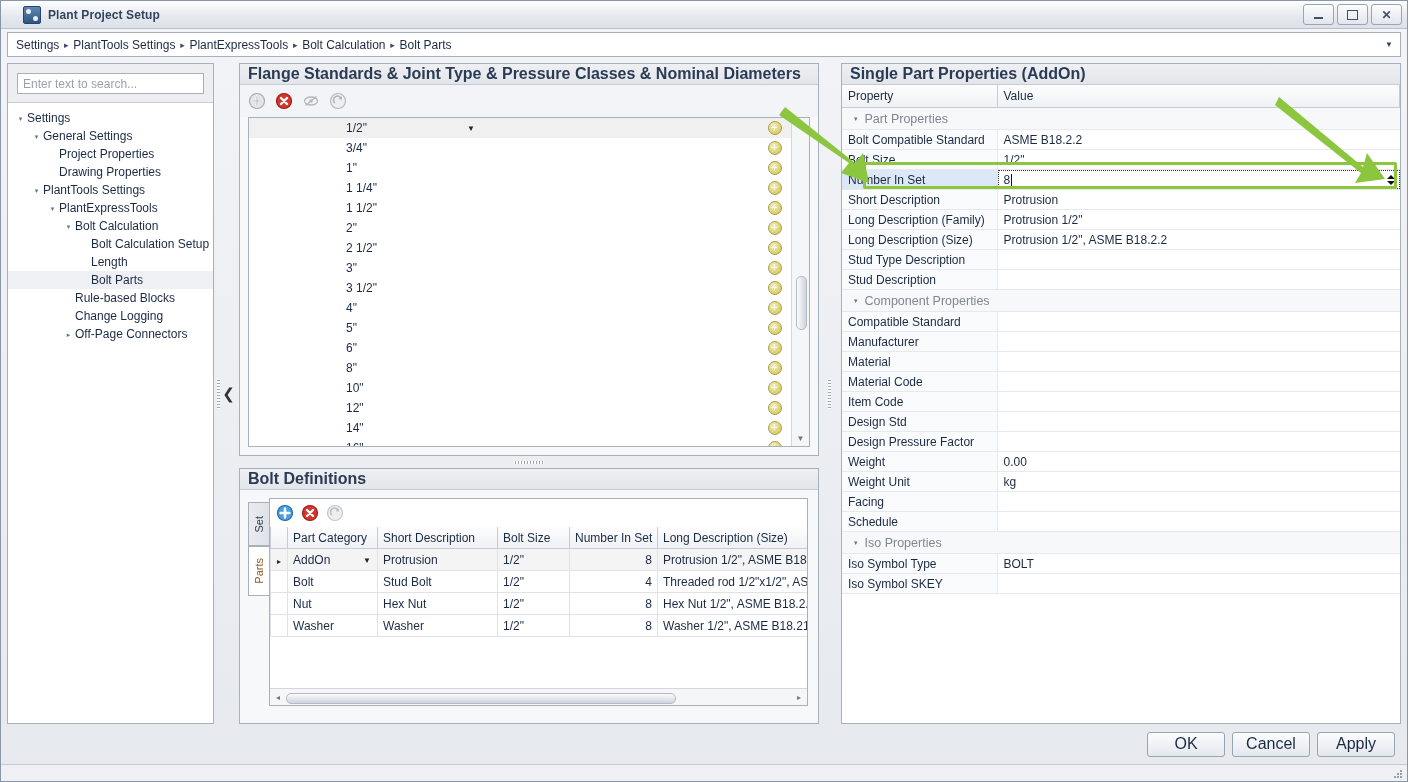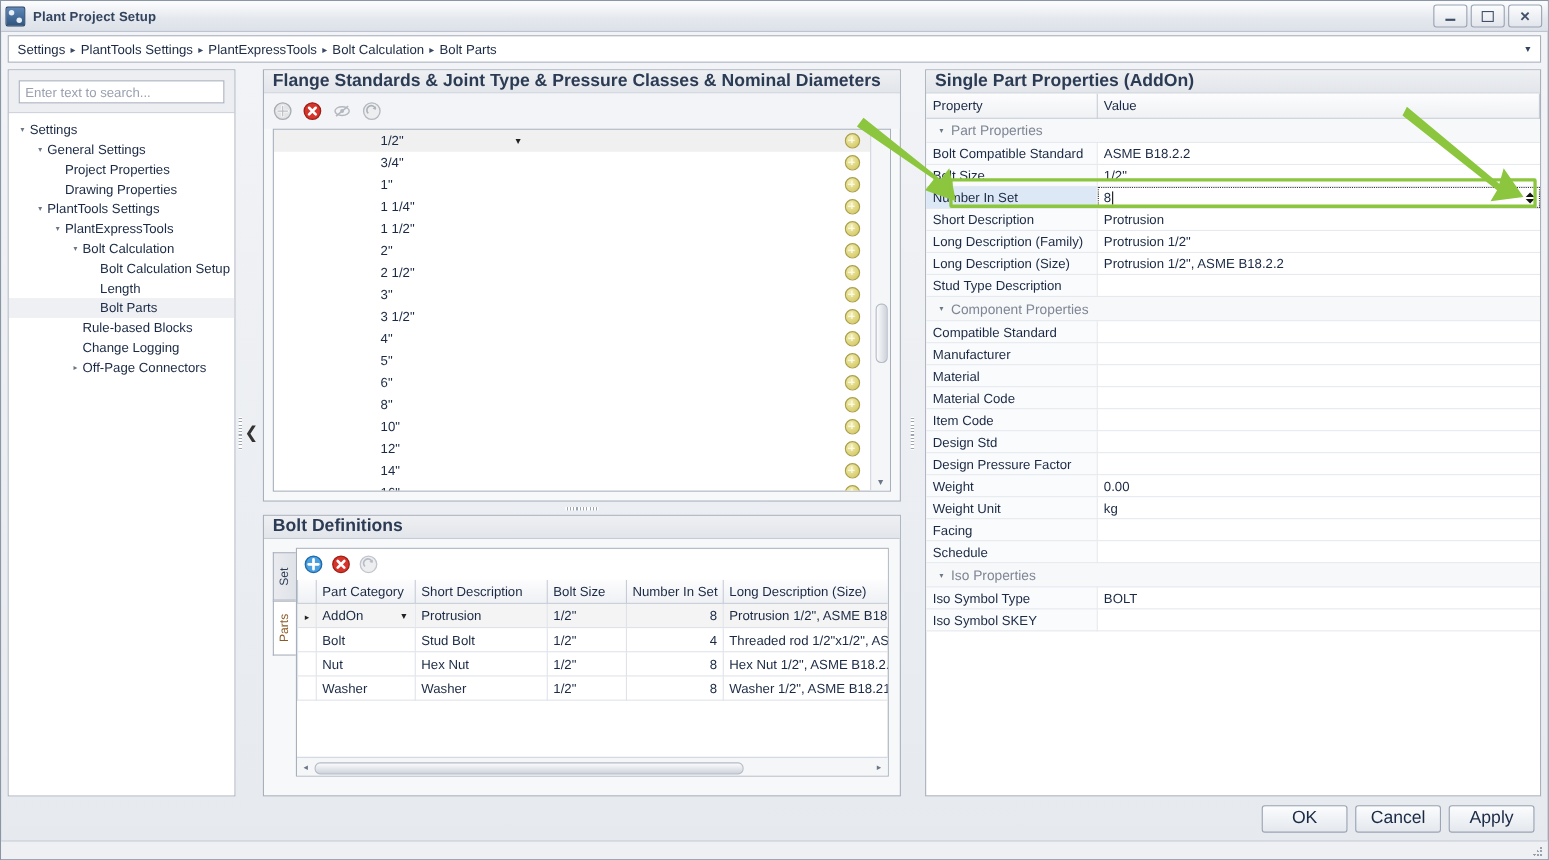--- a/index.html
+++ b/index.html
@@ -15,21 +15,21 @@
     background:linear-gradient(#f2f4f7,#e6e9ee);
     border:1px solid #8a95a5;
     box-sizing:border-box;
     display:flex;flex-direction:column;
   }
   
   .titlebar{
     height:27px;flex:0 0 27px;
     background:linear-gradient(#fdfdfe,#e4e8ee 60%,#dde1e8);
     border-bottom:1px solid #b9c0cb;
-    display:flex;align-items:center;padding:0 2px 0 4px;
+    display:flex;align-items:center;padding:0 2px 0 22px;
     position:relative;
   }
   .app-icon{
     width:16px;height:16px;flex:0 0 16px;margin-right:7px;
     background:linear-gradient(#5f87b8,#2f567f);
     border:1px solid #27456a;border-radius:2px;position:relative;
   }
   .app-icon::before,.app-icon::after{
     content:"";position:absolute;background:#e8eef6;border-radius:50%;
   }
@@ -720,20 +720,24 @@
                 <td>Protrusion 1/2"</td>
               </tr>
               <tr>
                 <td class="pname">Long Description (Size)</td>
                 <td>Protrusion 1/2", ASME B18.2.2</td>
               </tr>
               <tr>
                 <td class="pname">Stud Type Description</td>
                 <td></td>
               </tr>
+              <tr>
+                <td class="pname">Stud Description</td>
+                <td></td>
+              </tr>
               <tr class="cat">
                 <td colspan="2">
                   <span class="catwrap">
                     <span class="tw">▾</span>
                     <span>Component Properties</span>
                   </span>
                 </td>
               </tr>
               <tr>
                 <td class="pname">Compatible Standard</td>

